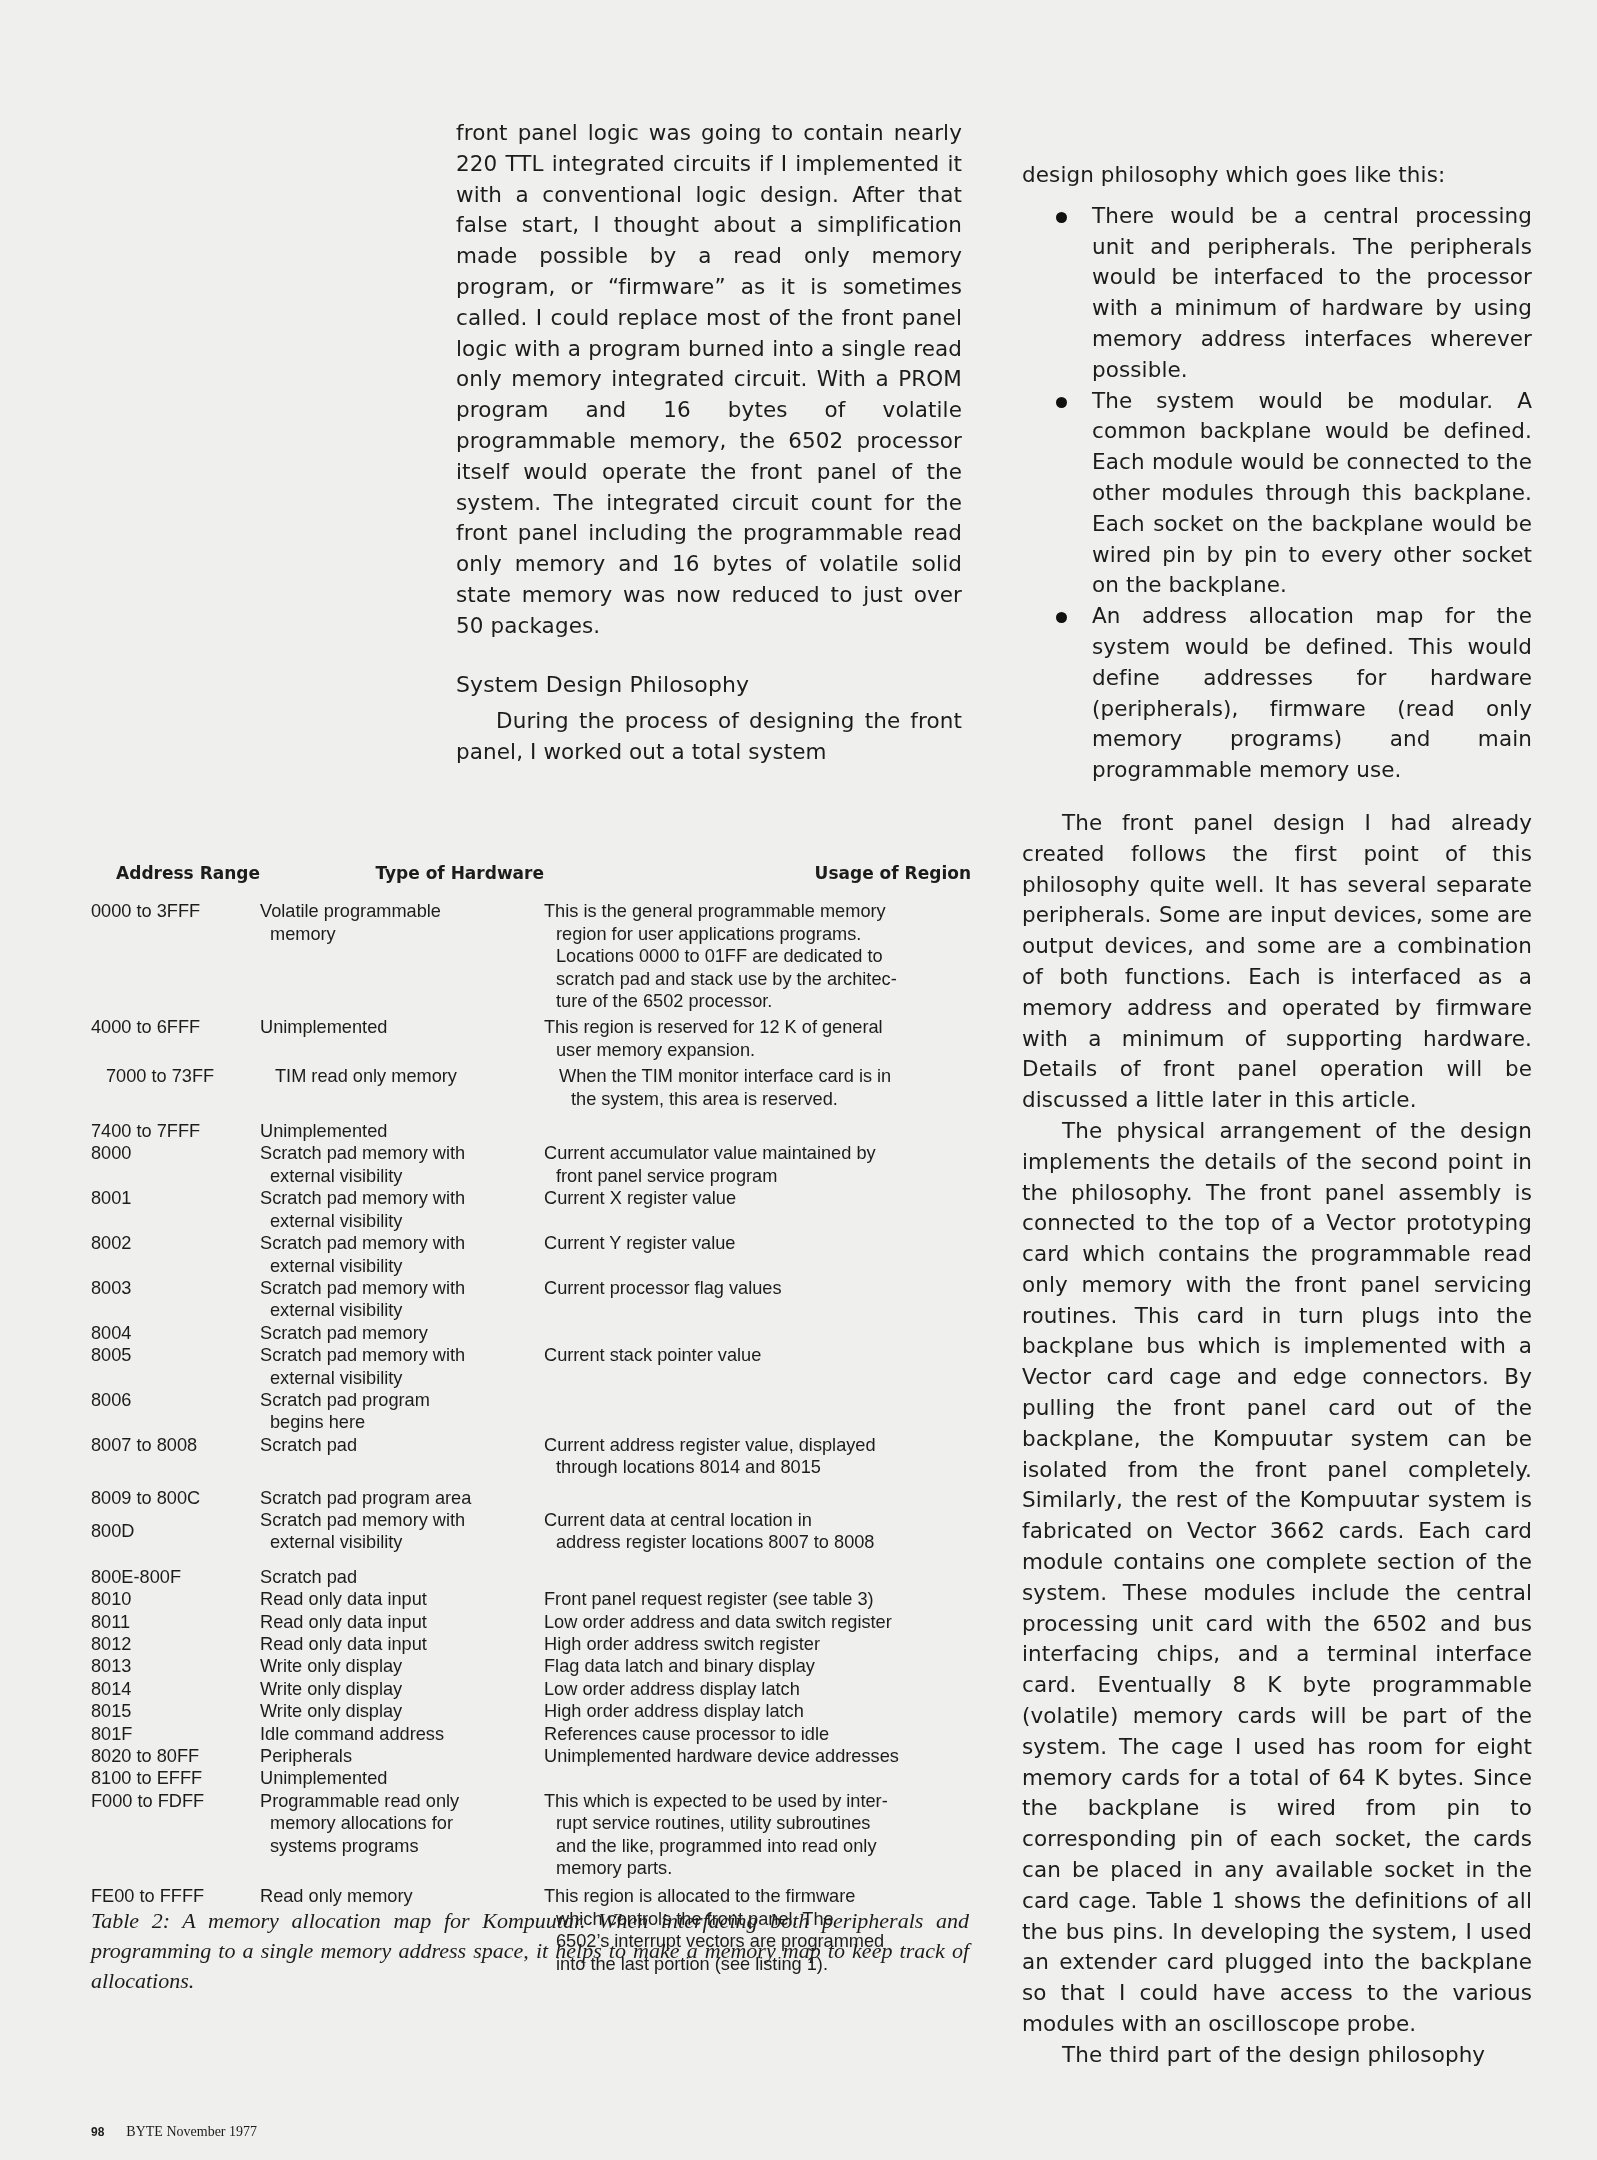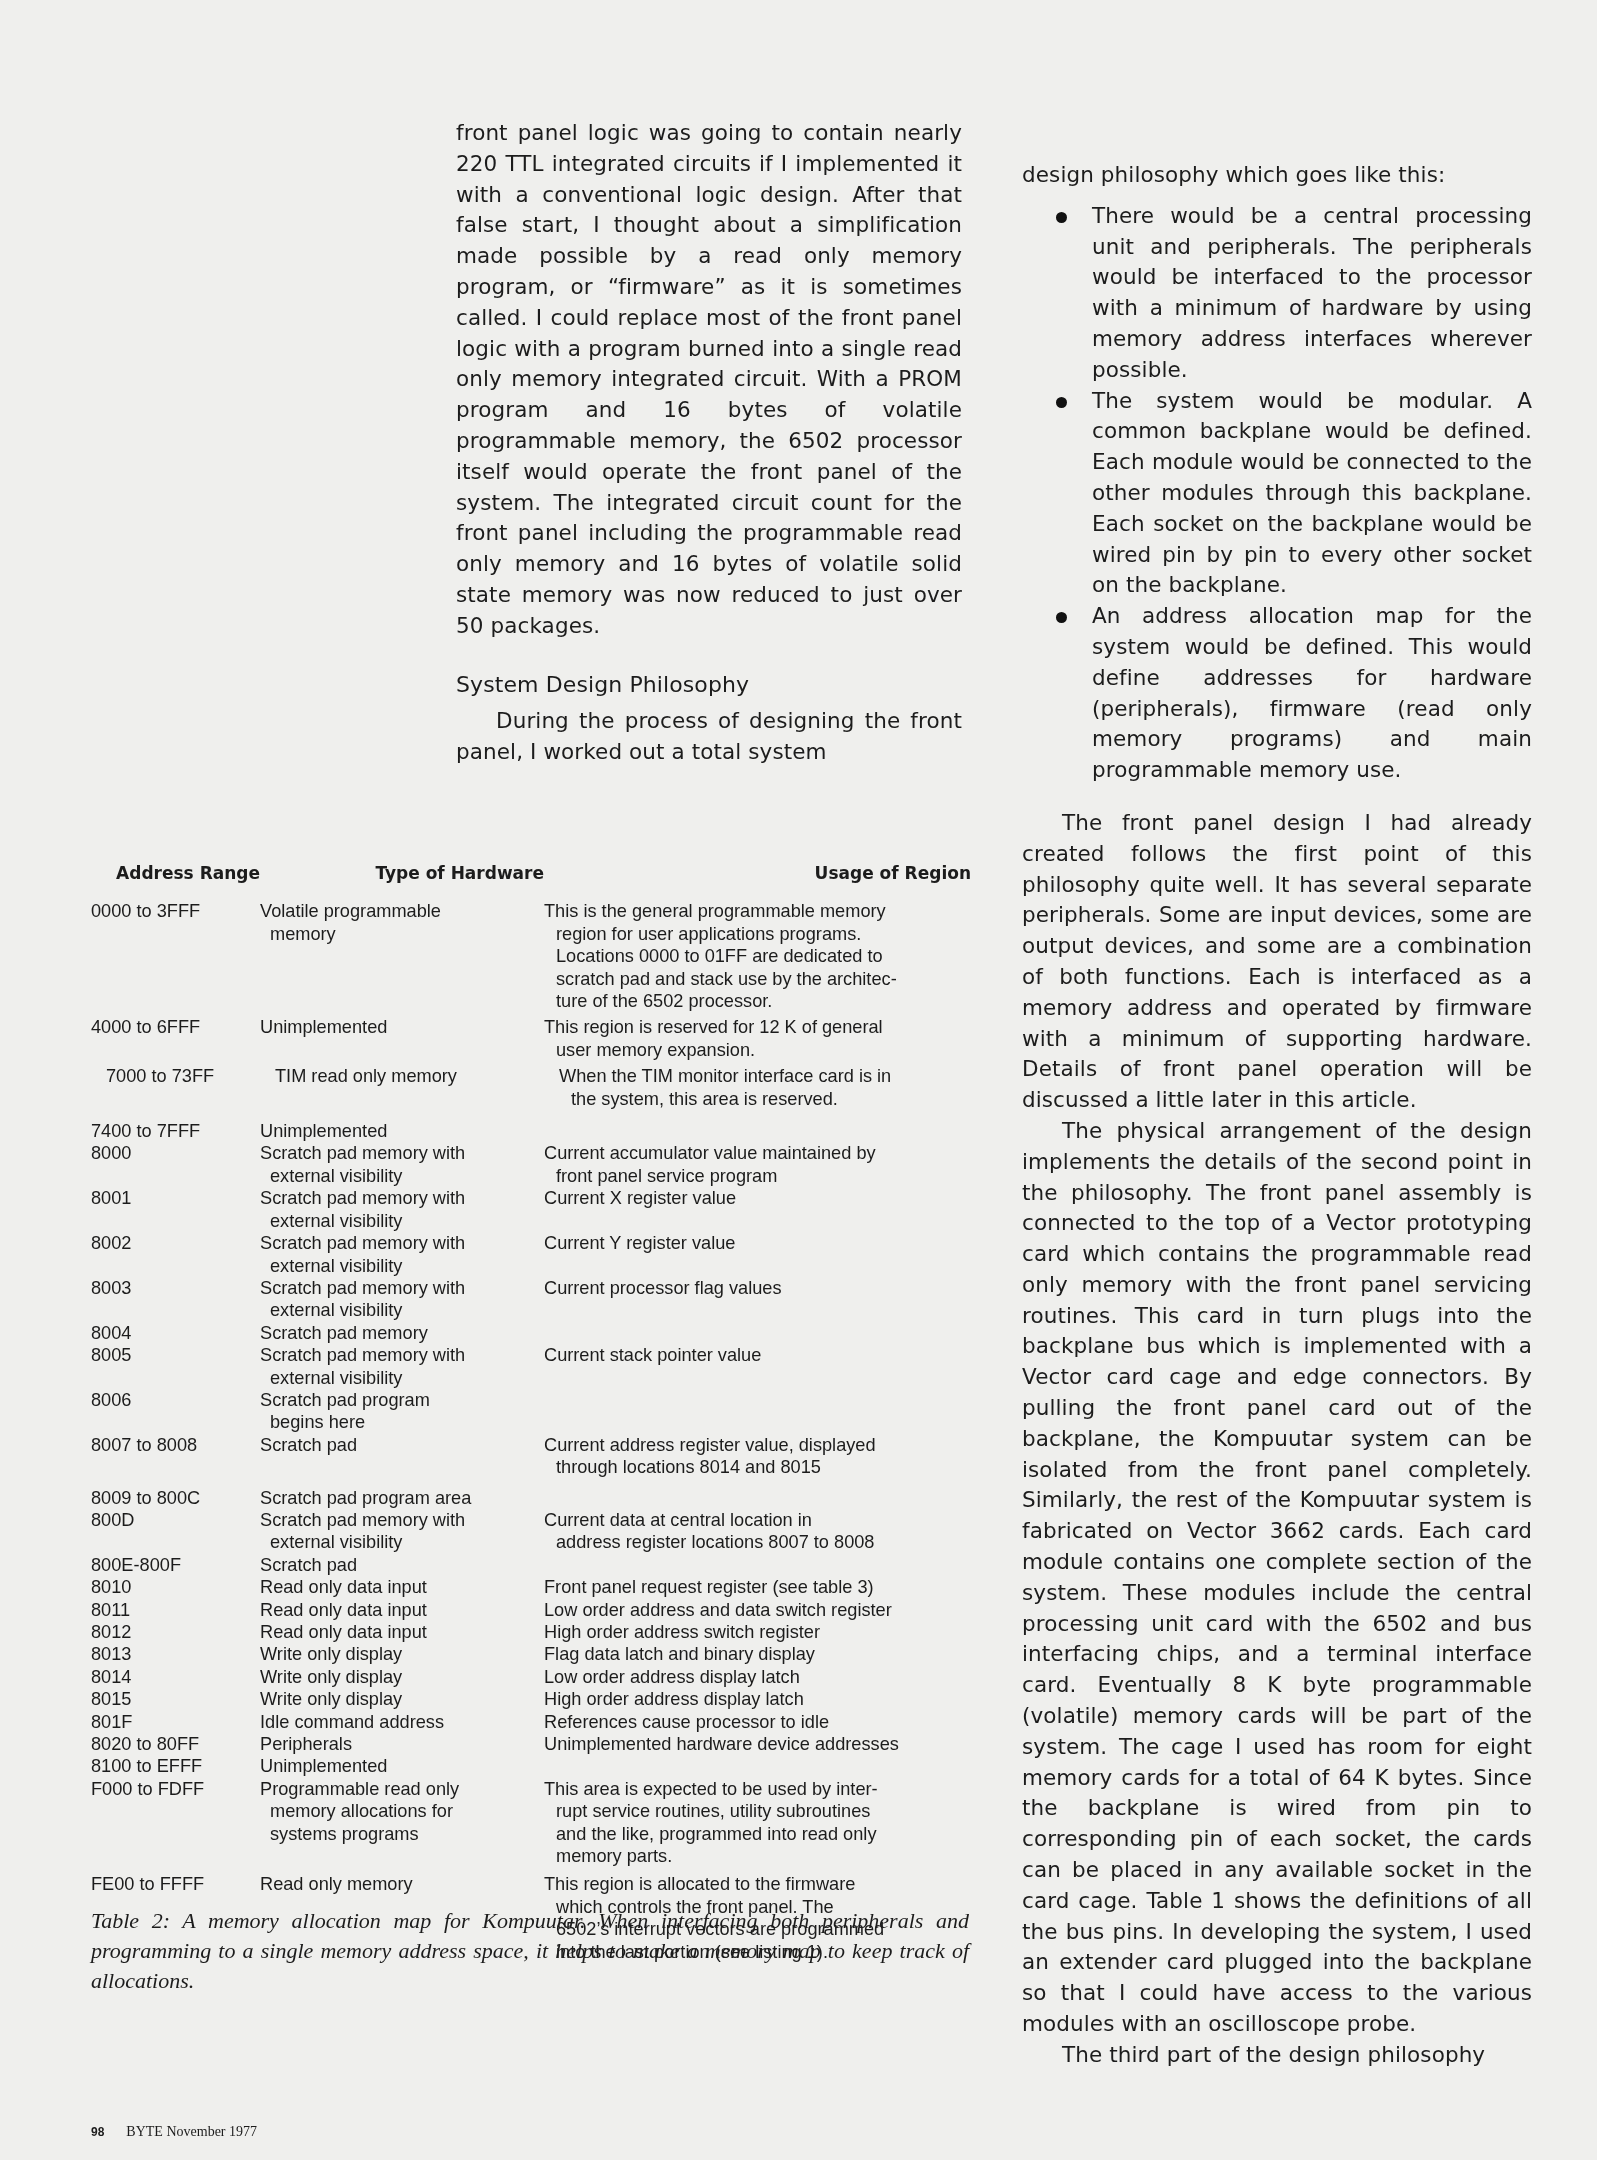--- a/index.html
+++ b/index.html
@@ -193,21 +193,21 @@
           <div class="cont">through locations 8014 and 8015</div>
         </div>
       </div>
       <div class="trow">
         <div class="c1">8009 to 800C</div>
         <div class="c2">
           <div>Scratch pad program area</div>
         </div>
         <div class="c3"></div>
       </div>
-      <div class="trow" style="margin-bottom: 0;">
+      <div class="trow" style="margin-bottom: 12px; align-items: center;">
         <div class="c1">800D</div>
         <div class="c2">
           <div>Scratch pad memory with</div>
           <div class="cont">external visibility</div>
         </div>
         <div class="c3">
           <div>Current data at central location in</div>
           <div class="cont">address register locations 8007 to 8008</div>
         </div>
       </div>
@@ -298,21 +298,21 @@
         <div class="c3"></div>
       </div>
       <div class="trow" style="margin-bottom: 6px;">
         <div class="c1">F000 to FDFF</div>
         <div class="c2">
           <div>Programmable read only</div>
           <div class="cont">memory allocations for</div>
           <div class="cont">systems programs</div>
         </div>
         <div class="c3">
-          <div>This area is expected to be used by inter-</div>
+          <div>This which is expected to be used by inter-</div>
           <div class="cont">rupt service routines, utility subroutines</div>
           <div class="cont">and the like, programmed into read only</div>
           <div class="cont">memory parts.</div>
         </div>
       </div>
       <div class="trow">
         <div class="c1">FE00 to FFFF</div>
         <div class="c2">
           <div>Read only memory</div>
         </div>

